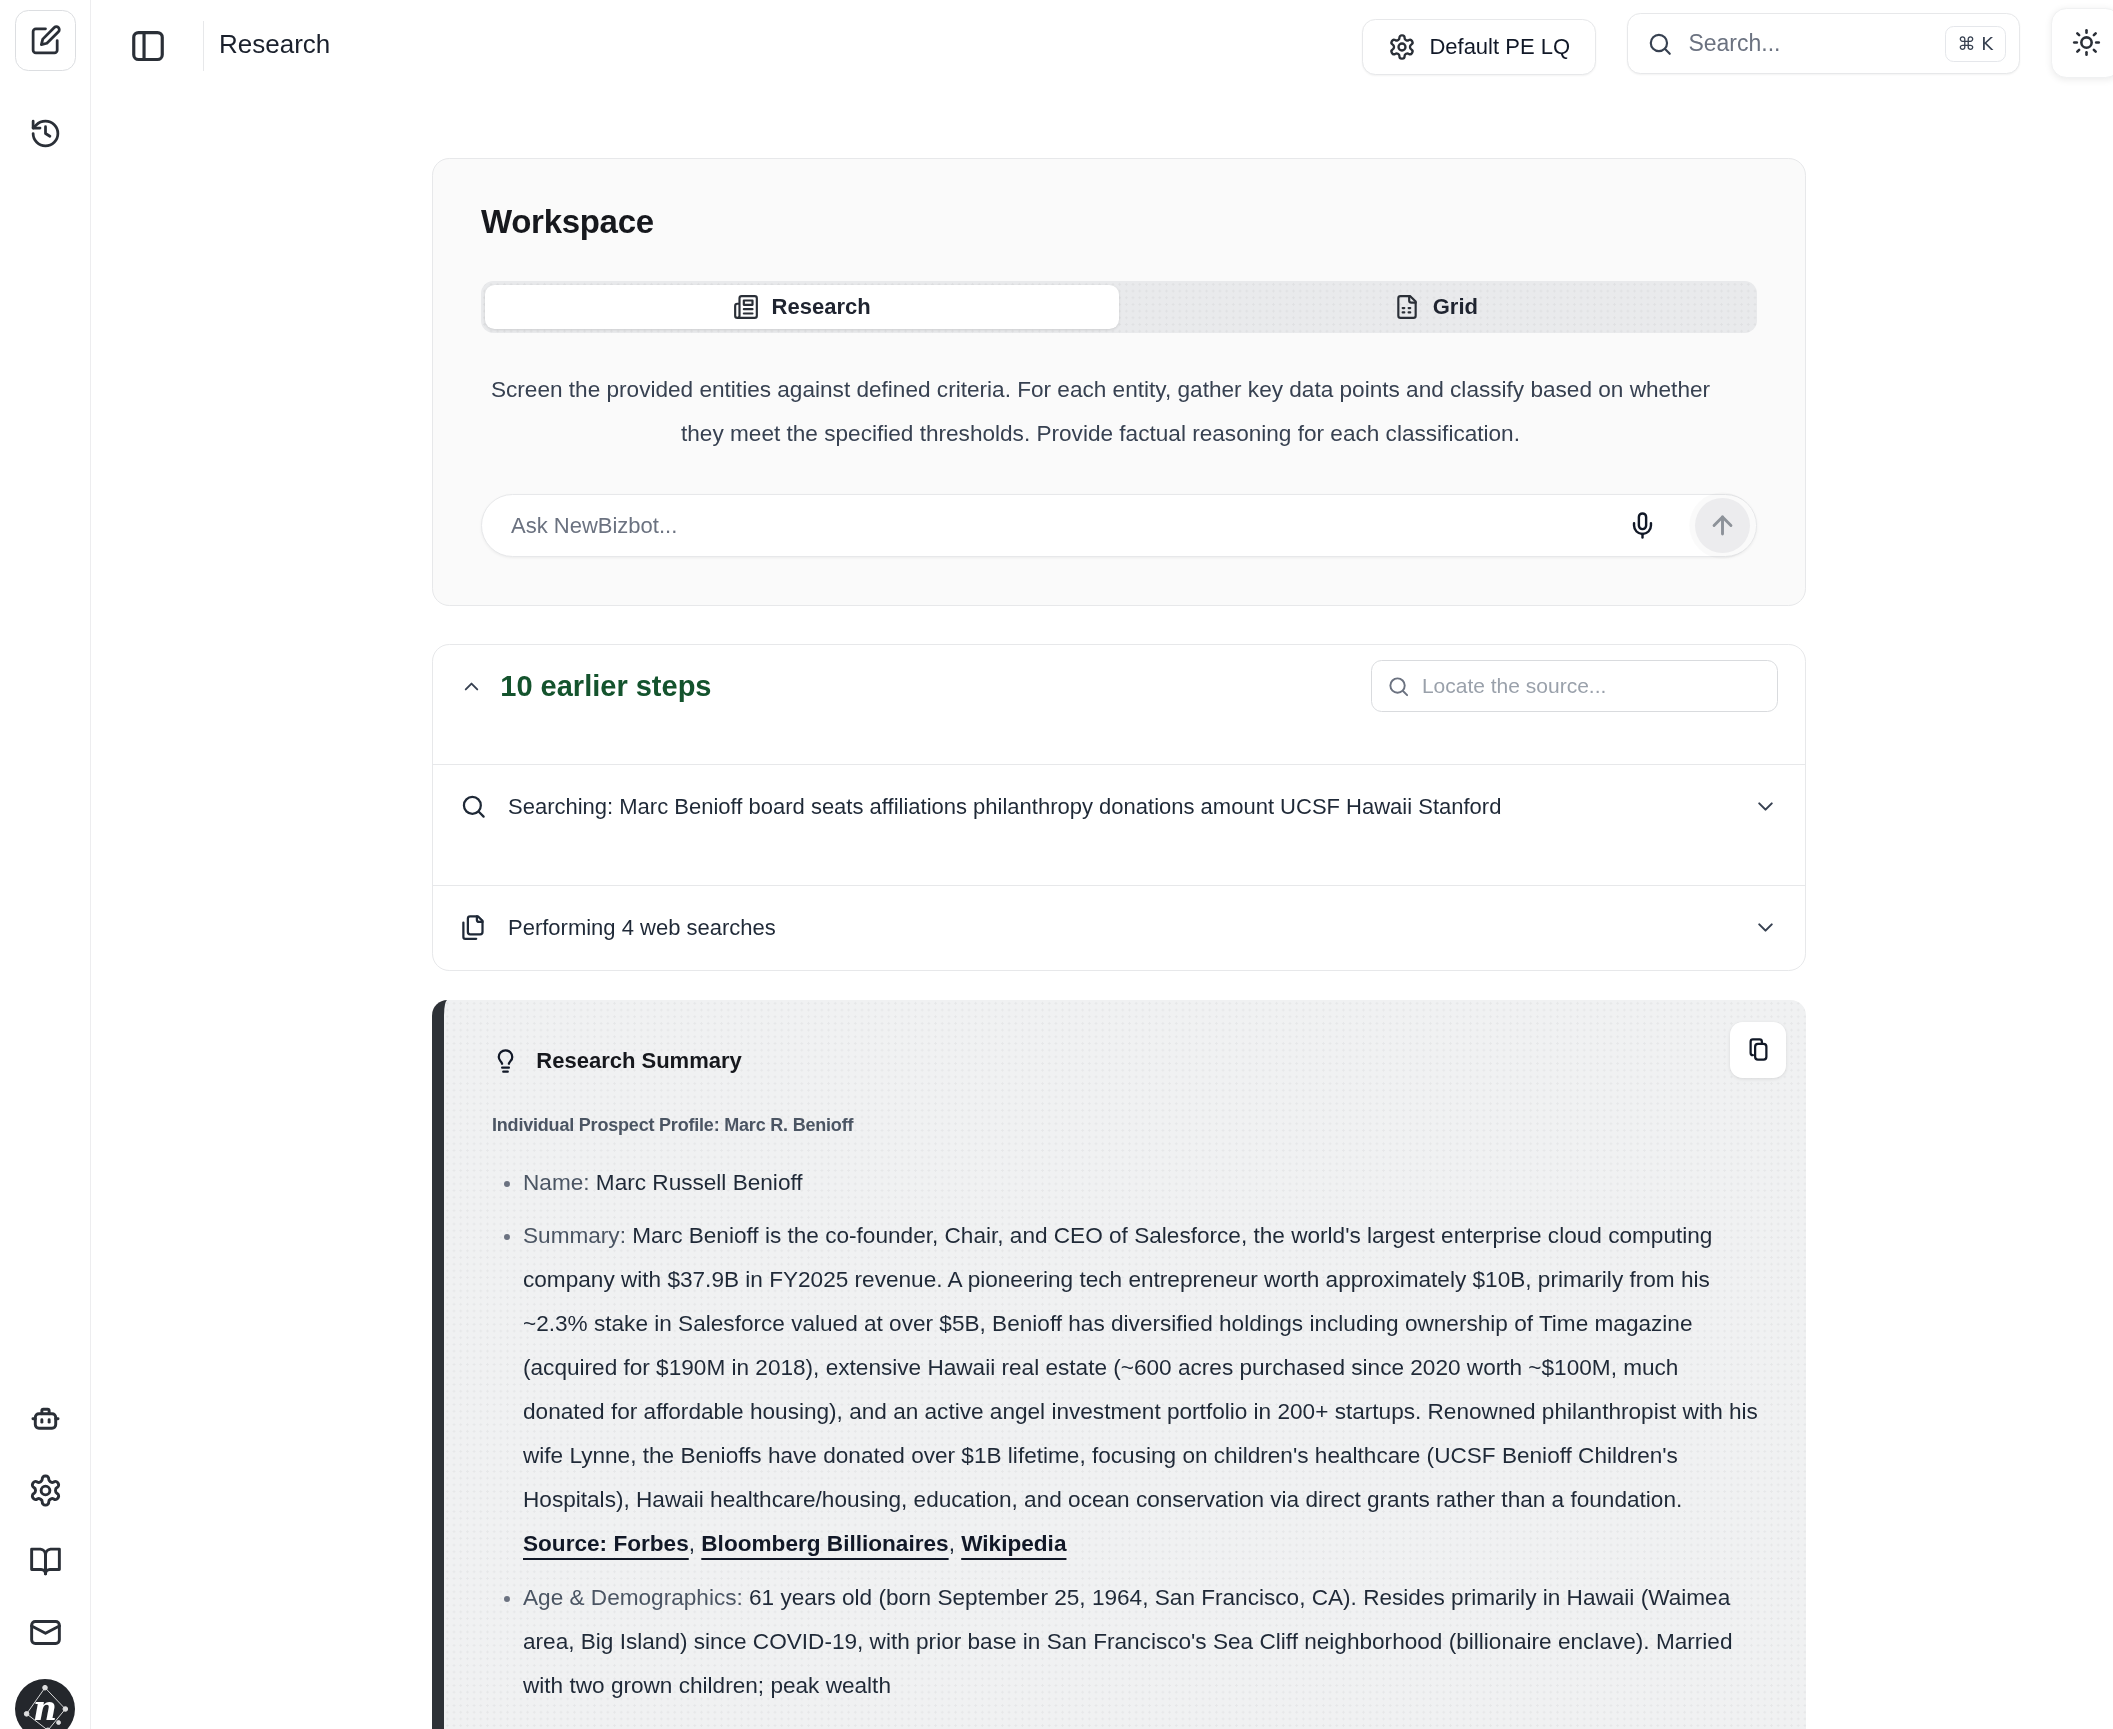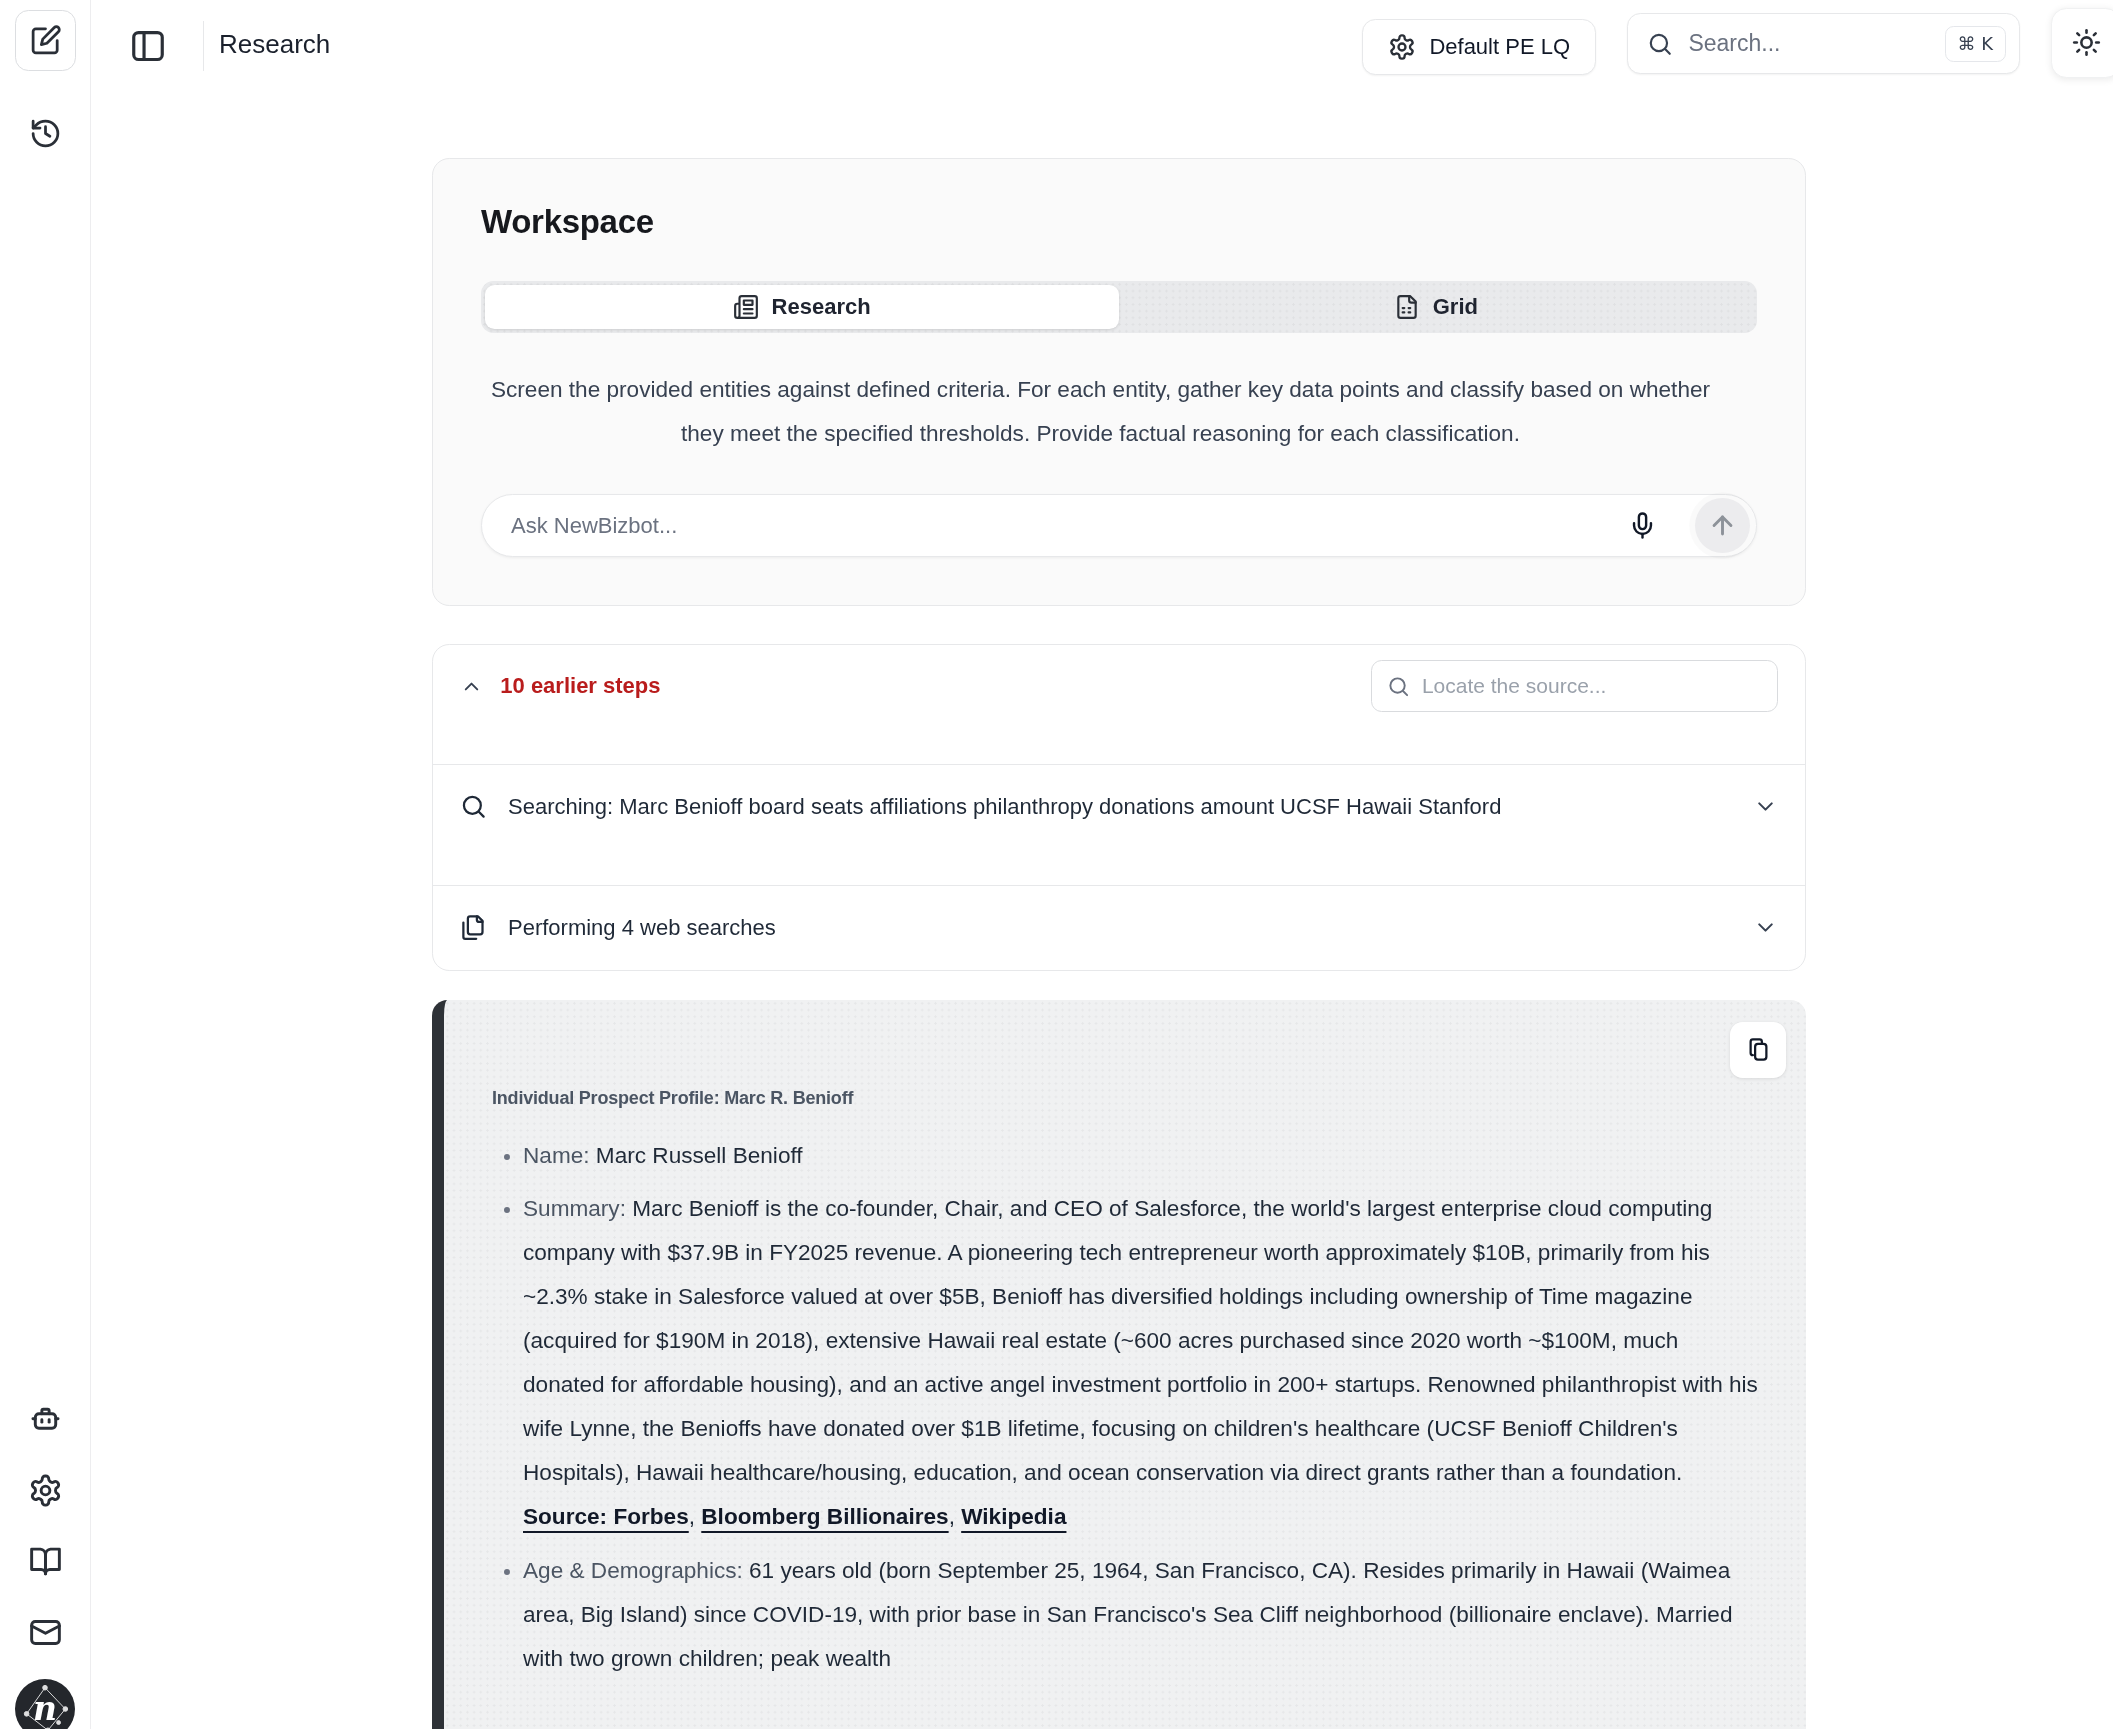--- a/index.html
+++ b/index.html
@@ -113,21 +113,21 @@
     width:55px; height:55px; border-radius:50%; background:#ececee; border:none; cursor:pointer;
     display:flex; align-items:center; justify-content:center;
     box-shadow:0 0 0 5.8px rgba(0,0,0,.02);
   }
 
   
   .steps-card {
     margin-top:38px; background:#fff; border:1px solid #e7e8ea; border-radius:17.3px; overflow:hidden;
   }
   .steps-hdr { display:flex; align-items:center; padding:15.4px 27px; min-height:81px; }
-  .steps-hdr-label { display:flex; align-items:center; gap:17.3px; font-size:22px; font-weight:600; color:#b91c1c; cursor:pointer; background:none; border:none; font-family:"Liberation Sans", sans-serif;text-align:right; }
+  .steps-hdr-label { display:flex; align-items:center; gap:17.3px; font-size:29px; font-weight:600; color:#14532d; cursor:pointer; background:none; border:none; font-family:"Liberation Sans", sans-serif;text-align:right; }
   .locate {
     margin-left:auto; width:407px; height:52px; border:1px solid #d9dbde; border-radius:10.6px;
     display:flex; align-items:center; gap:11.5px; padding:0 15.4px; background:#fff;
   }
   .locate input { flex:1; border:none; outline:none; font-size:21px; color:#111827; background:transparent; font-family:"Liberation Sans", sans-serif; min-width:0; }
   .locate input::placeholder { color:#9aa1ab; }
   .step-row {
     border-top:1px solid #e7e8ea; display:flex; align-items:center; gap:21px;
     padding:23px 27px; cursor:pointer;margin-top:36px;
   }
@@ -393,20 +393,30 @@
   <section class="sum-card">
     <button class="copy-btn">
       <span>
         <svg width="27" height="27" viewBox="0 0 24 24" class="ico" style="stroke:#111827">
           <rect x="9" y="7" width="10" height="14" rx="2.5"></rect>
           <path d="M15 7V5a2 2 0 0 0-2-2H7a2 2 0 0 0-2 2v10a2 2 0 0 0 2 2"></path>
         </svg>
       </span>
     </button>
 
+    <div class="sum-hdr">
+      <span>
+        <svg width="27" height="27" viewBox="0 0 24 24" class="ico" style="stroke:#111827">
+          <path d="M9 14c-.2-1-.7-1.7-1.5-2.5A5.7 5.7 0 0 1 6 8a6 6 0 0 1 12 0c0 1.3-.5 2.6-1.5 3.5-.8.8-1.3 1.5-1.5 2.5"></path>
+          <path d="M9 17.5h6"></path>
+            <path d="M10 21h4"></path>
+        </svg>
+      </span>
+      <span>Research Summary</span>
+    </div>
 
     <h2 class="sum-heading">Individual Prospect Profile: Marc R. Benioff</h2>
 
     <ul class="sum-list">
       <li>
         <span class="lbl">Name:</span><span> Marc Russell Benioff</span>
       </li>
       <li>
         <span class="lbl">Summary:</span><span> Marc Benioff is the co-founder, Chair, and CEO of Salesforce, the world's largest enterprise cloud computing company with $37.9B in FY2025 revenue. A pioneering tech entrepreneur worth approximately $10B, primarily from his ~2.3% stake in Salesforce valued at over $5B, Benioff has diversified holdings including ownership of Time magazine (acquired for $190M in 2018), extensive Hawaii real estate (~600 acres purchased since 2020 worth ~$100M, much donated for affordable housing), and an active angel investment portfolio in 200+ startups. Renowned philanthropist with his wife Lynne, the Benioffs have donated over $1B lifetime, focusing on children's healthcare (UCSF Benioff Children's Hospitals), Hawaii healthcare/housing, education, and ocean conservation via direct grants rather than a foundation. </span><a class="lnk">Source: Forbes</a><span>, </span><a class="lnk">Bloomberg Billionaires</a><span>, </span><a class="lnk">Wikipedia</a>
       </li>

